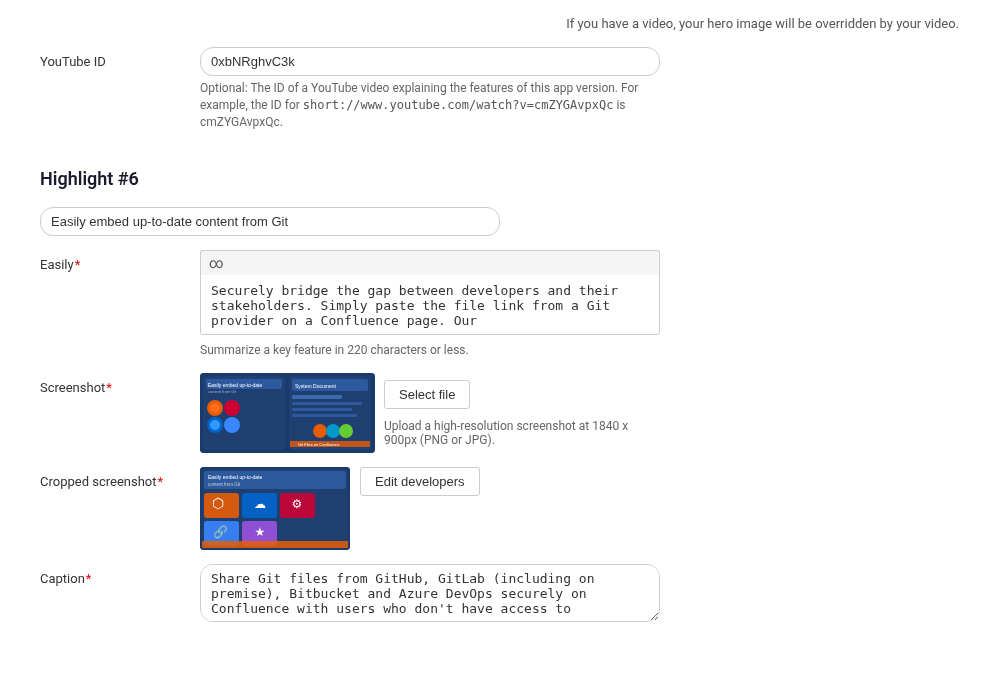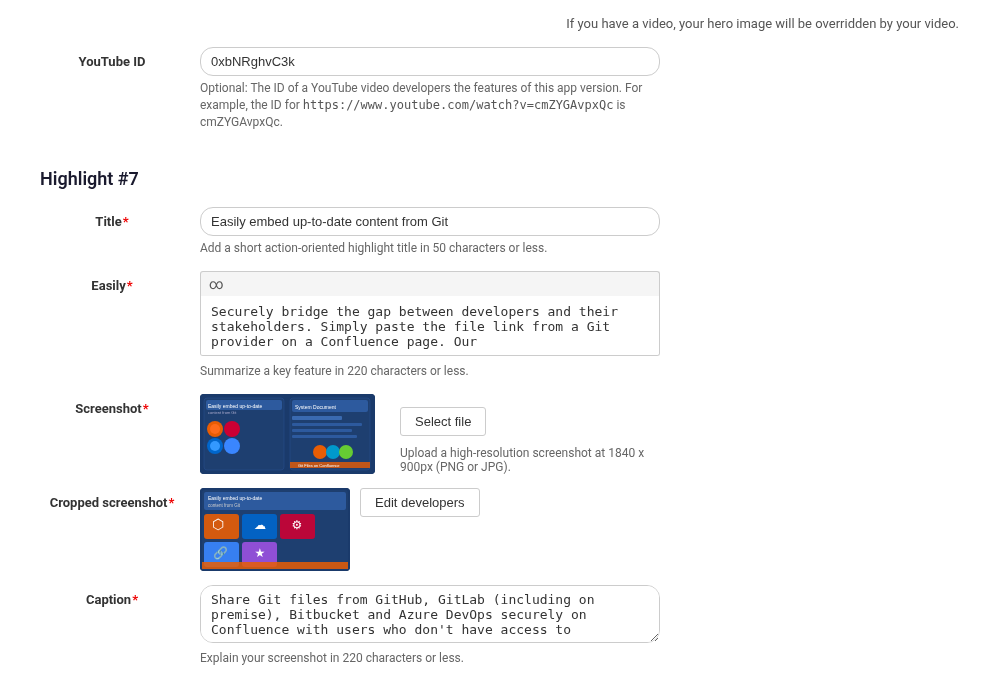--- a/index.html
+++ b/index.html
@@ -22,27 +22,26 @@
       text-align: right;
     }
     .field-row {
       display: flex;
       align-items: flex-start;
       margin-bottom: 14px;
     }
     .field-label {
       width: 160px;
       min-width: 160px;
-      text-align: center;
+      text-align: left;
       padding-right: 16px;
       padding-top: 7px;
       font-size: 13px;
       color: #333;
       position: relative;
-      font-weight: bold;
     }
     .field-label .required {
       color: #e00;
       margin-left: 1px;
     }
     .field-content {
       flex: 1;
       max-width: 460px;
     }
     input[type="text"], textarea {
@@ -87,22 +86,22 @@
       border-radius: 0 0 3px 3px;
       padding: 8px 10px;
       font-size: 13px;
       width: 100%;
       min-height: 60px;
       resize: none;
       color: #333;
     }
     .screenshot-area {
       display: flex;
-      align-items: flex-end;
-      gap: 25px;
+      align-items: center;
+      gap: 9px;
     }
     .screenshot-thumb {
       width: 175px;
       height: 80px;
       border-radius: 4px;
       overflow: hidden;
       background: #1e3a5f;
       flex-shrink: 0;
     }
     .select-file-btn, .edit-thumb-btn {
@@ -151,38 +150,34 @@
 
   <p class="top-notice">If you have a video, your hero image will be overridden by your video.</p>
 
   <div class="field-row">
     <div class="field-label">
       <span>YouTube ID</span>
     </div>
     <div class="field-content">
       <input type="text" value="0xbNRghvC3k" style="">
       <div class="hint-text">
-        <span>Optional: The ID of a YouTube video developers the features of this app version. For example, the ID for</span>
-        <code style="font-size:12px;color:#555;">https://www.youtube.com/watch?v=cmZYGAvpxQc</code>
+        <span>Optional: The ID of a YouTube video explaining the features of this app version. For example, the ID for</span>
+        <code style="font-size:12px;color:#555;">short://www.youtube.com/watch?v=cmZYGAvpxQc</code>
         <span>is cmZYGAvpxQc.</span>
       </div>
     </div>
   </div>
 
   <div style="height:14px;"></div>
 
-  <h2 class="highlight-header">Highlight #7</h2>
-
-  <div class="field-row">
-    <div class="field-label">
-      <span>Title</span><span class="required">*</span>
-    </div>
+  <h2 class="highlight-header">Highlight #6</h2>
+
+  <div class="field-row">
     <div class="field-content">
       <input type="text" value="Easily embed up-to-date content from Git" style="">
-      <div class="hint-text">Add a short action-oriented highlight title in 50 characters or less.</div>
     </div>
   </div>
 
   <div class="field-row">
     <div class="field-label">
       <span>Easily</span><span class="required">*</span>
     </div>
     <div class="field-content">
       <div class="summary-toolbar">
         <span class="summary-toolbar-icon" title="Insert link">
@@ -275,19 +270,18 @@
       </div>
     </div>
   </div>
 
   <div class="field-row">
     <div class="field-label">
       <span>Caption</span><span class="required">*</span>
     </div>
     <div class="field-content">
       <textarea class="caption-textarea" style="">Share Git files from GitHub, GitLab (including on premise), Bitbucket and Azure DevOps securely on Confluence with users who don't have access to</textarea>
-      <div class="hint-text">Explain your screenshot in 220 characters or less.</div>
     </div>
   </div>
 
   <div style="height:20px;"></div>
 
 </div>
 
 </body></html>

